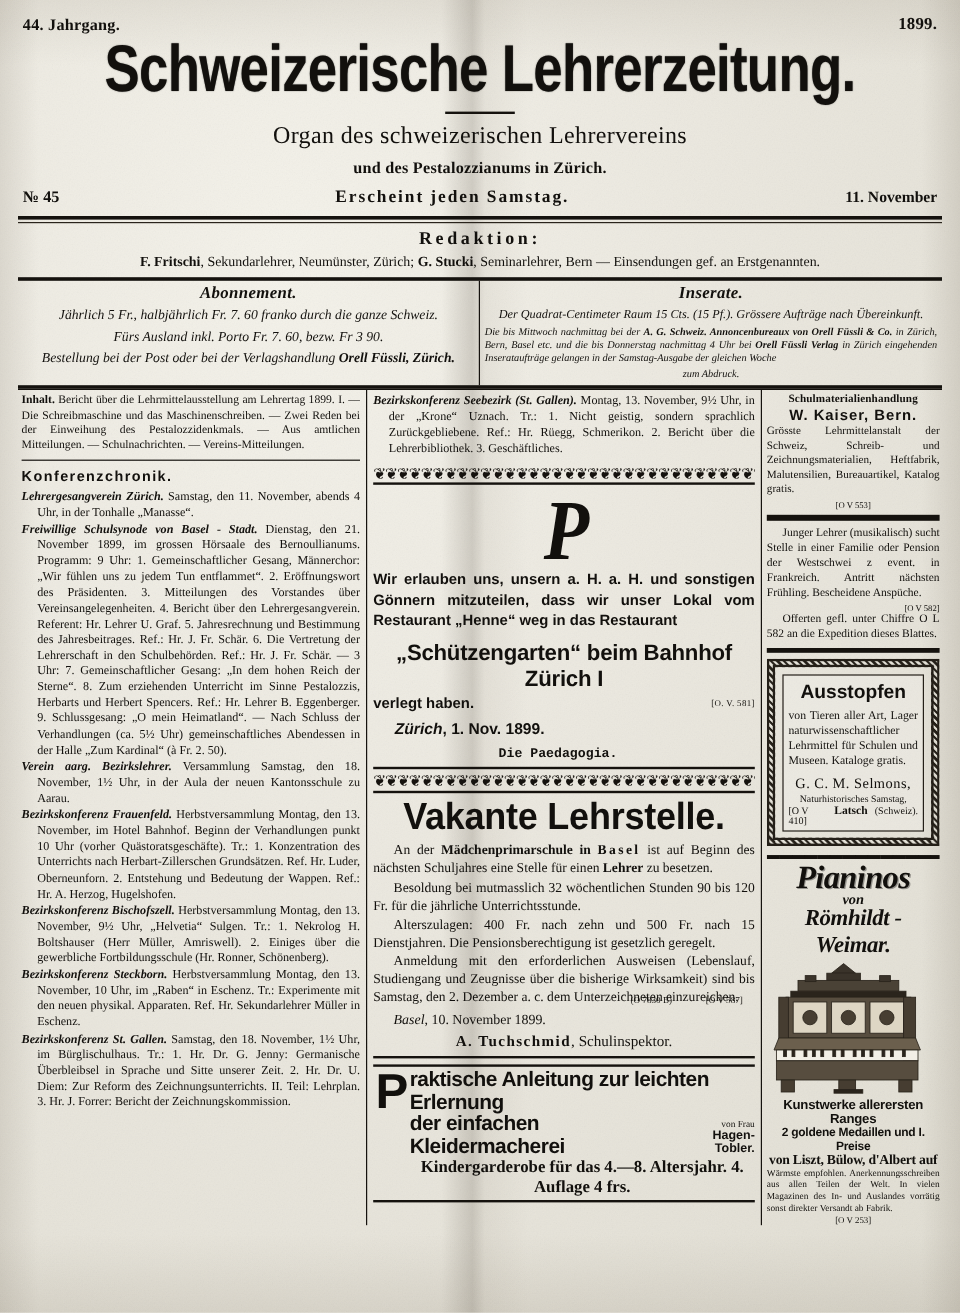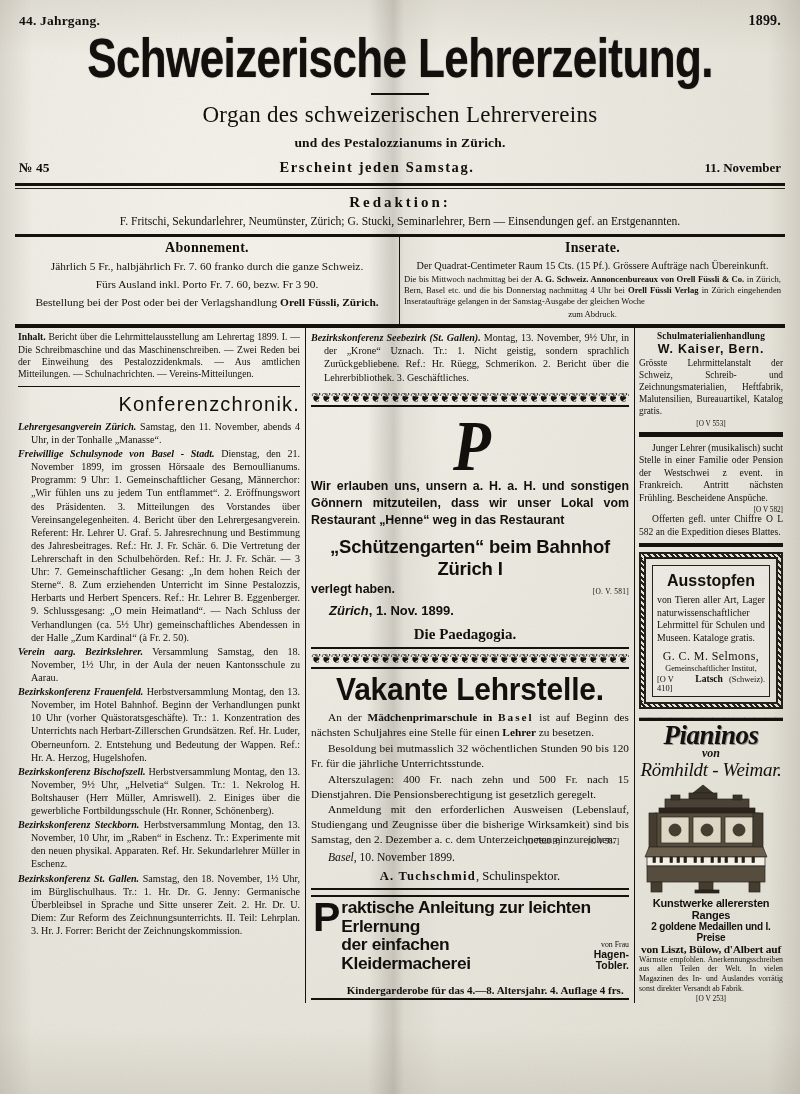--- a/index.html
+++ b/index.html
@@ -28,78 +28,78 @@
     padding:13px 6px 0 6px;font-weight:bold;font-size:13.5px;letter-spacing:.2px;}
   .topline .yr{font-size:14px;}
   .masthead{
     text-align:center;font-family:"Liberation Sans", sans-serif;
     font-weight:bold;font-size:44px;letter-spacing:-.6px;
     margin:2px 0 0 0;line-height:1;
     transform:scaleY(1.25);transform-origin:top center;
     text-shadow:0 0 1px rgba(0,0,0,.6);
   }
   .mast-rule{width:58px;height:2px;background:#15120e;margin:18px auto 7px auto;}
-  .subtitle{text-align:center;font-size:23px;letter-spacing:.3px;margin-top:6px;}
+  .subtitle{text-align:center;font-size:20px;letter-spacing:.3px;margin-top:6px;}
   .subtitle2{text-align:center;font-size:13.5px;font-weight:bold;margin-top:7px;letter-spacing:.2px;}
   .issueline{display:flex;justify-content:space-between;align-items:baseline;
     padding:8px 6px 0 6px;font-weight:bold;font-size:13px;}
   .issueline .mid{font-size:14.5px;letter-spacing:1.6px;}
   .issueline .no{font-size:13.5px;}
   .rule-thick{height:3px;background:#15120e;margin:7px 2px 0 2px;}
   .rule-thin{height:1px;background:#2a241c;margin:2px 2px 0 2px;}
 
   .redaktion{text-align:center;padding:5px 0 3px 0;}
   .redaktion .h{font-weight:bold;font-size:15px;letter-spacing:3px;}
   .redaktion .l{font-size:11.6px;margin-top:4px;}
-  .redaktion .l b{font-weight:normal;}
-
-  .two-col-head{display:flex;border-top:3px solid #15120e;border-bottom:3px solid #15120e;margin:3px 2px 0 2px;}
+  .redaktion .l b{font-weight:bold;}
+
+  .two-col-head{display:flex;border-top:3px solid #15120e;border-bottom:3px solid #15120e;margin:3px 2px 0 2px;font-style:italic;}
   .tch-l{width:50%;box-sizing:border-box;padding:3px 4px 4px 4px;text-align:center;border-right:1.5px solid #15120e;}
   .tch-r{width:50%;box-sizing:border-box;padding:3px 4px 4px 4px;text-align:center;}
   .tch-l .h,.tch-r .h{font-weight:bold;font-size:14px;letter-spacing:.3px;}
   .tch-l .l{font-size:11.4px;margin-top:3px;line-height:1.32;}
   .tch-r .l1{font-size:10.2px;margin-top:3px;line-height:1.3;}
   .tch-r .l2{font-size:8.6px;margin-top:2px;line-height:1.28;text-align:justify;}
   .tch-r .l2 b{font-weight:bold;}
   .tch-r .cc{text-align:center;}
 
   
   .body3{display:flex;margin:0 2px;border-top:1px solid #15120e;}
   .colA{width:302px;box-sizing:border-box;padding:3px 5px 0 3px;}
   .colB{width:330px;box-sizing:border-box;padding:3px 5px 0 5px;
         border-left:1.6px solid #15120e;border-right:1.6px solid #15120e;}
   .colC{width:150px;box-sizing:border-box;padding:3px 2px 0 4px;}
 
   .inhalt{font-size:9.7px;line-height:1.28;text-align:justify;}
   .inhalt b{font-weight:bold;}
   .colA .sect-rule{height:1px;background:#15120e;margin:5px 0 6px 0;}
-  .sect-title{text-align:right;font-family:"Liberation Sans",sans-serif;
-    font-weight:normal;font-size:20px;letter-spacing:1.2px;margin:2px 0 4px 0;}
+  .sect-title{text-align:left;font-family:"Liberation Sans",sans-serif;
+    font-weight:bold;font-size:12px;letter-spacing:1.2px;margin:2px 0 4px 0;}
   .entry{font-size:10.1px;line-height:1.3;text-align:justify;margin-bottom:1px;
     text-indent:0;padding-left:13px;text-indent:-13px;}
   .entry i{font-style:italic;font-weight:bold;}
 
   
   .mid-entry{font-size:10.1px;line-height:1.3;text-align:justify;padding-left:13px;text-indent:-13px;}
   .mid-entry i{font-style:italic;font-weight:bold;}
   .orn{height:13px;margin:7px 0 0 0;overflow:hidden;
        font-size:13px;letter-spacing:-1px;line-height:13px;white-space:nowrap;color:#15120e;}
   .mono{text-align:center;font-family:"Liberation Serif",serif;font-size:62px;line-height:.95;
         font-style:italic;font-weight:bold;margin:8px 0 2px 0;letter-spacing:-4px;
         transform:scaleY(1.15);}
   .ad-p{font-size:12.4px;line-height:1.38;text-align:justify;font-family:"Liberation Sans",sans-serif;
         font-weight:bold;}
   .ad-big{font-size:18.5px;text-align:center;font-weight:bold;margin:7px 0 2px 0;
         font-family:"Liberation Sans",sans-serif;letter-spacing:-.2px;}
-  .ad-row{display:flex;justify-content:space-between;align-items:flex-end;
+  .ad-row{display:flex;justify-content:space-between;align-items:center;
         font-family:"Liberation Sans",sans-serif;font-weight:bold;font-size:12.4px;}
   .ref{font-size:7.4px;font-family:"Liberation Serif",serif;font-weight:normal;letter-spacing:.3px;}
   .ad-date{font-size:13px;font-family:"Liberation Sans",sans-serif;font-weight:bold;margin:7px 0 0 18px;}
   .ad-date i{font-style:italic;}
-  .ad-sign{font-size:15px;font-family:Liberation Serif, serif;font-weight:bold;
+  .ad-sign{font-size:11px;font-family:Liberation Mono, monospace;font-weight:bold;
         text-align:center;margin:8px 0 4px 0;padding-right:10px;}
 
   .vak-title{text-align:center;font-family:"Liberation Sans",sans-serif;font-weight:bold;
         font-size:30px;letter-spacing:-.2px;margin:3px 0 4px 0;transform:scaleY(1.05);}
   .vak-p{font-size:11.3px;line-height:1.32;text-align:justify;text-indent:17px;margin-bottom:1px;}
   .vak-p b{font-weight:bold;}
   .vak-p .sp{letter-spacing:2px;font-weight:bold;}
   .vak-refs{display:flex;justify-content:flex-end;gap:28px;font-size:7.6px;margin-top:-11px;padding-right:10px;}
   .vak-date{font-size:11.6px;margin:5px 0 0 17px;}
   .vak-date i{font-style:italic;}
@@ -112,21 +112,21 @@
        line-height:.88;padding:1px 1px 0 2px;}
   .kl-body{flex:1;}
   .kl-l1{font-family:"Liberation Sans",sans-serif;font-weight:bold;font-size:17.4px;
        letter-spacing:-.4px;line-height:1.06;}
   .kl-l2row{display:flex;align-items:flex-end;justify-content:space-between;}
   .kl-l2{font-family:"Liberation Sans",sans-serif;font-weight:bold;font-size:17.4px;
        letter-spacing:-.4px;line-height:1.06;}
   .kl-by{text-align:right;line-height:1.06;padding-bottom:1px;}
   .kl-by .a{font-size:7.8px;}
   .kl-by .b{font-family:"Liberation Sans",sans-serif;font-weight:bold;font-size:10.4px;}
-  .kl-l3{text-align:center;font-size:11px;font-weight:bold;margin-top:12px;}
+  .kl-l3{text-align:center;font-size:14px;font-weight:bold;margin-top:2px;}
   .kl-l4{font-size:9px;font-weight:bold;margin-top:1px;}
   .kl-l4 .sans{font-family:"Liberation Sans",sans-serif;}
 
   
   .rc-box{text-align:center;}
   .rc-h1{font-size:9.3px;font-weight:bold;letter-spacing:.1px;}
   .rc-h2{font-family:"Liberation Sans",sans-serif;font-weight:bold;font-size:12.4px;
      letter-spacing:.8px;margin-top:1px;}
   .rc-t{font-size:9.3px;line-height:1.28;text-align:justify;margin-top:2px;}
   .rc-ref{font-size:7.2px;text-align:center;margin-top:2px;}
@@ -148,21 +148,21 @@
   .aus-n{text-align:center;font-size:12px;margin-top:4px;letter-spacing:.4px;}
   .aus-n2{text-align:center;font-size:8.2px;}
   .aus-n3{font-size:8.4px;display:flex;justify-content:center;gap:6px;align-items:baseline;}
   .aus-n3 b{font-weight:bold;font-size:9.6px;}
 
   .pia-wrap{margin-top:3px;}
   .pia-title{text-align:center;font-family:"Liberation Serif",serif;font-weight:bold;
      font-size:27px;font-style:italic;letter-spacing:-.5px;line-height:.95;
      text-shadow:1px 1px 0 rgba(0,0,0,.35);}
   .pia-von{text-align:center;font-size:12px;font-style:italic;font-weight:bold;margin:-3px 0 -2px 0;}
-  .pia-sub{text-align:center;font-family:"Liberation Serif",serif;font-weight:normal;
+  .pia-sub{text-align:center;font-family:"Liberation Serif",serif;font-weight:bold;
      font-size:19px;font-style:italic;letter-spacing:-.3px;}
   .pia-img{margin:2px auto 0 auto;display:block;}
   .pia-k{text-align:center;font-family:"Liberation Sans",sans-serif;font-weight:bold;
      font-size:11px;margin-top:2px;letter-spacing:-.2px;}
   .pia-k2{text-align:center;font-family:"Liberation Sans",sans-serif;font-weight:bold;
      font-size:10px;letter-spacing:-.2px;}
   .pia-k3{text-align:center;font-size:11.4px;font-weight:bold;letter-spacing:-.2px;}
   .pia-t{font-size:7.8px;line-height:1.24;text-align:justify;}
   .pia-ref{text-align:center;font-size:7.4px;margin-top:1px;}
 
@@ -308,21 +308,21 @@
         <div class="rc-ref" style="text-align:right;">[O V 582]</div>
         <div class="rc-p" style="margin-top:-1px;">Offerten gefl. unter Chiffre O L 582 an die Expedition dieses Blattes.</div>
       </div>
       <div class="rc-bar2"></div>
 
       <div class="frame">
         <div class="frame-in">
           <div class="aus-h">Ausstopfen</div>
           <div class="aus-t">von Tieren aller Art, Lager naturwissenschaftlicher Lehrmittel für Schulen und Museen. Kataloge gratis.</div>
           <div class="aus-n">G. C. M. Selmons,</div>
-          <div class="aus-n2">Gemeinschaftlicher Institut,</div>
+          <div class="aus-n2">Naturhistorisches Samstag,</div>
           <div class="aus-n3">
             <span>[O V 410]</span>
             <b>Latsch</b>
             <span>(Schweiz).</span>
           </div>
         </div>
       </div>
 
       <div class="pia-wrap">
         <div class="ornrow">▬▬▬▬▬▬▬▬▬▬▬▬▬▬▬</div>

